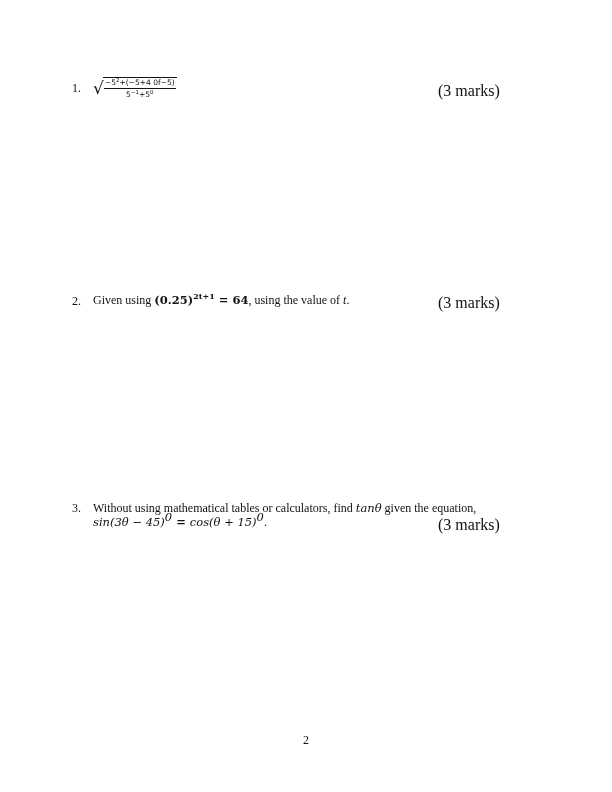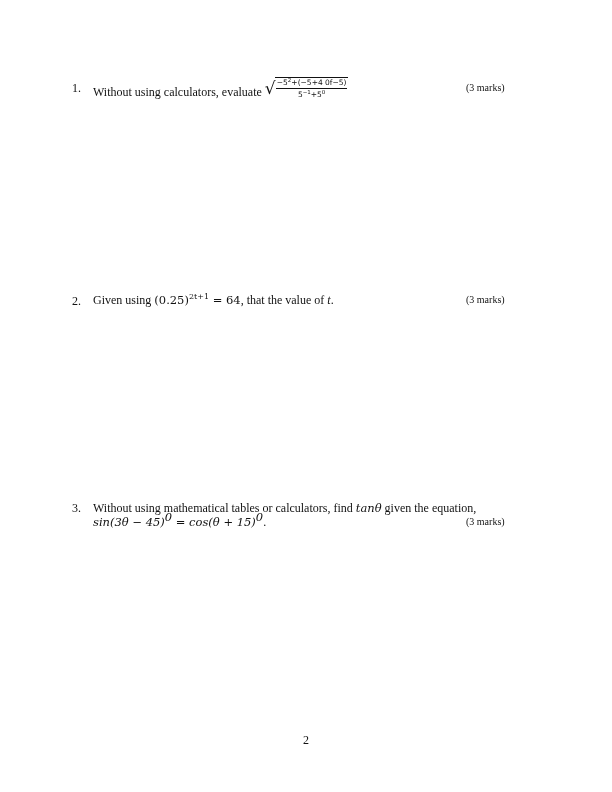--- a/index.html
+++ b/index.html
@@ -1,54 +1,53 @@
 <!DOCTYPE html>
 <html><head>
 <meta charset="utf-8">
 <style>
   html, body { margin: 0; padding: 0; background: #ffffff; }
   body { width: 612px; height: 792px; position: relative; overflow: hidden;
          font-family: "Liberation Serif", "DejaVu Serif", serif; color: #111; }
   .num { position: absolute; left: 72px; font-size: 12px; }
   .text { position: absolute; left: 93px; font-size: 12px; white-space: nowrap; }
-  .marks { position: absolute; left: 466px; font-size: 10px; white-space: nowrap; }
-  .math { font-family: "DejaVu Serif", serif; font-size: 11.5px; }
+  .marks { position: absolute; left: 438px; font-size: 16px; white-space: nowrap; }
+  .math { font-family: "DejaVu Serif", serif; font-size: 11.5px; font-weight: bold; }
   .mi { font-family: "DejaVu Serif", serif; font-style: italic; font-size: 11.5px; }
   sup { font-size: 8px; vertical-align: 5px; line-height: 0; }
   .sqrt-wrap { display: inline-block; position: relative; vertical-align: middle; }
   .sqrt-sign { position: absolute; left: 0; top: 0; font-size: 17px; line-height: 22px; font-family: "DejaVu Serif", serif; }
   .frac { display: inline-block; margin-left: 10px; border-top: 1px solid #111; text-align: center; padding: 0 1px; }
   .frac .numer { display: block; font-family: "DejaVu Sans", sans-serif; font-size: 7.5px; line-height: 9px; border-bottom: 1px solid #111; padding: 0 1px 1px 1px; }
   .frac .denom { display: block; font-family: "DejaVu Sans", sans-serif; font-size: 7.5px; line-height: 11px; }
   .frac sup { font-size: 5.5px; vertical-align: 3px; }
   .page-number { position: absolute; top: 733px; left: 0; width: 612px; text-align: center; font-size: 12px; }
 </style>
 </head>
 <body>
 
 <div>
 
   <div>
     <span class="num" style="top:81px;">1.</span>
     <span class="text" style="top:81px;">
-      <span>Without using calculators, evaluate</span>
       <span class="sqrt-wrap" style="top:-4px;">
         <span class="sqrt-sign">√</span>
         <span class="frac">
           <span class="numer"><span>−5</span><sup>2</sup><span>+(−5+4 0f−5)</span></span>
           <span class="denom"><span>5</span><sup>−1</sup><span>+5</span><sup>0</sup></span>
         </span>
       </span>
     </span>
     <span class="marks" style="top:82px;">(3 marks)</span>
   </div>
 
   <div>
     <span class="num" style="top:294px;">2.</span>
-    <span class="text" style="top:293px;"><span>Given using </span><span class="math"><span>(0.25)</span><sup>2t+1</sup><span> = 64</span></span><span>, that the value of </span><i>t</i><span>.</span></span>
+    <span class="text" style="top:293px;"><span>Given using </span><span class="math"><span>(0.25)</span><sup>2t+1</sup><span> = 64</span></span><span>, using the value of </span><i>t</i><span>.</span></span>
     <span class="marks" style="top:294px;">(3 marks)</span>
   </div>
 
   <div>
     <span class="num" style="top:501px;">3.</span>
     <span class="text" style="top:501px;"><span>Without using mathematical tables or calculators, find </span><span class="mi">tanθ</span><span> given the equation,</span></span>
     <span class="text" style="top:515px;"><span class="mi">sin</span><span class="mi">(3θ − 45)</span><sup class="mi">0</sup><span class="math"> = </span><span class="mi">cos</span><span class="mi">(θ + 15)</span><sup class="mi">0</sup><span>.</span></span>
     <span class="marks" style="top:516px;">(3 marks)</span>
   </div>
 

